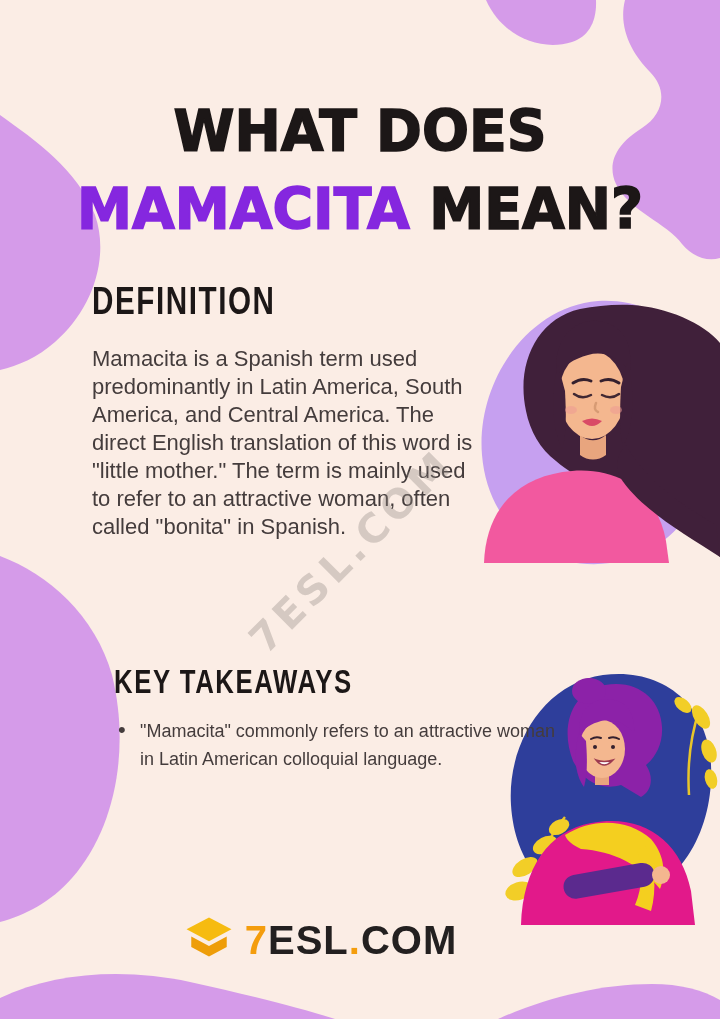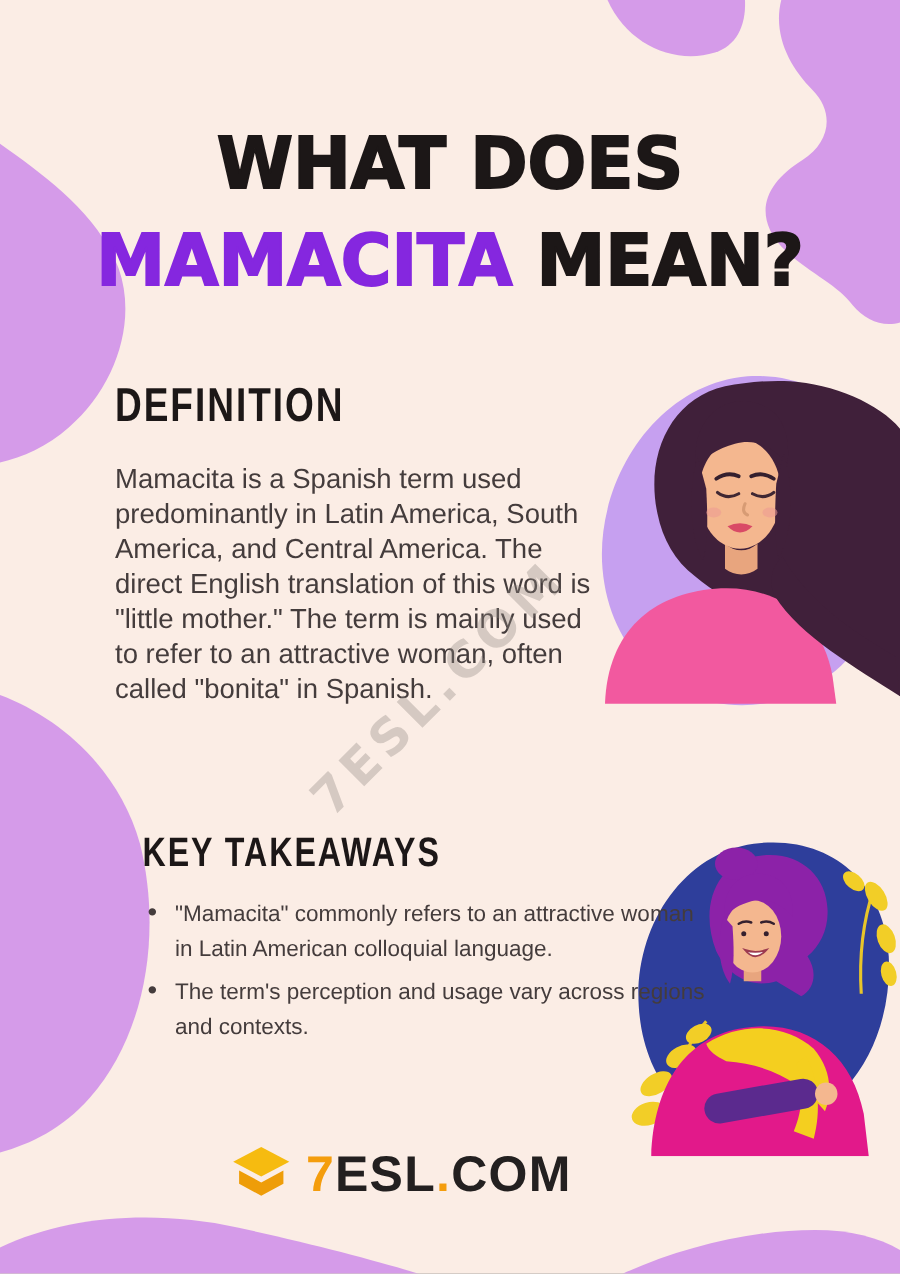--- a/index.html
+++ b/index.html
@@ -13,21 +13,21 @@
   .blobs{position:absolute;inset:0;z-index:0;}
   
   .title{position:absolute;top:54px;left:0;width:720px;z-index:2;text-align:center;
     font-family:"DejaVu Sans",sans-serif;font-weight:700;font-size:57px;line-height:78px;
     color:var(--ink);letter-spacing:0px;-webkit-text-stroke:1.6px var(--ink);transform:scaleX(0.97);}
   .title .hl{color:var(--accent);-webkit-text-stroke:1.6px var(--accent);}
   
   .h-cond{font-family:"Liberation Sans",sans-serif;font-weight:700;color:var(--ink);
     display:inline-block;transform:scaleX(0.78);transform-origin:left center;
     letter-spacing:2px;white-space:nowrap;margin:0;}
-  .def{position:absolute;left:92px;top:304px;width:560px;z-index:2;}
+  .def{position:absolute;left:92px;top:280px;width:560px;z-index:2;}
   .def h2{font-size:38px;}
   .def p{font-size:22px;line-height:28px;color:var(--body);margin:0;}
   .def .p1{margin-top:22px;width:392px;}
   .def .p2{margin-top:16px;width:562px;}
   .takeaways{position:absolute;left:114px;top:663px;width:560px;z-index:2;}
   .takeaways h2{font-size:33px;}
   .takeaways ul{margin:16px 0 0 0;padding:0 0 0 26px;list-style:none;width:432px;}
   .takeaways li{position:relative;font-size:18px;line-height:28px;color:var(--body);margin-bottom:6px;}
   .takeaways li::before{content:"•";position:absolute;left:-22px;top:-1px;font-size:22px;color:var(--body);}
   
@@ -88,21 +88,20 @@
     <path fill="#D94A66" d="M112,128 Q122,123 132,128 Q122,138 112,128 Z"></path>
     <path fill="#40203A" d="M156,152 C176,188 212,212 246,232 L250,264 C216,242 170,216 150,184 C144,172 148,160 156,152 Z"></path>
   </svg>
 
   <div class="watermark">7ESL.COM</div>
 
   <section class="takeaways">
     <h2 class="h-cond">KEY TAKEAWAYS</h2>
     <ul>
       <li>"Mamacita" commonly refers to an attractive woman in Latin American colloquial language.</li>
-      <li>The term's perception and usage vary across regions and contexts.</li>
     </ul>
   </section>
 
   <svg class="illus2" width="217" height="262" viewBox="0 0 217 262" aria-hidden="true">
     <path fill="#2E3E9B" d="M100,12 C160,4 205,42 208,102 C211,164 180,227 115,240 C55,252 12,207 8,142 C4,80 42,20 100,12 Z"></path>
     <g>
       <path d="M28,228 C36,196 46,172 62,154" stroke="#E8C52A" stroke-width="2.5" fill="none"></path>
       <ellipse cx="22" cy="204" rx="14" ry="8" fill="#F2CE27" transform="rotate(-32 22 204)"></ellipse>
       <ellipse cx="42" cy="182" rx="13" ry="8" fill="#F2CE27" transform="rotate(-28 42 182)"></ellipse>
       <ellipse cx="16" cy="228" rx="14" ry="9" fill="#F2CE27" transform="rotate(-18 16 228)"></ellipse>

